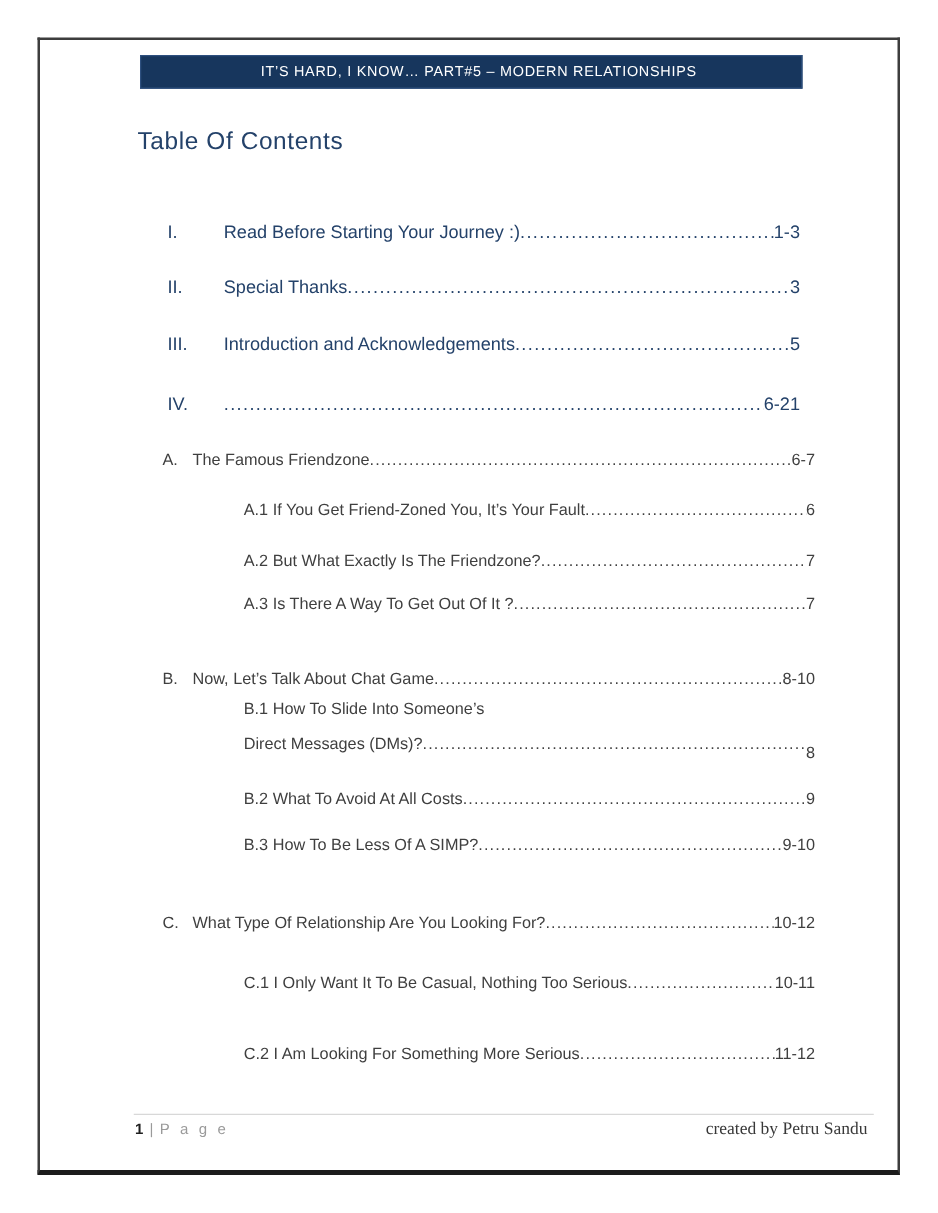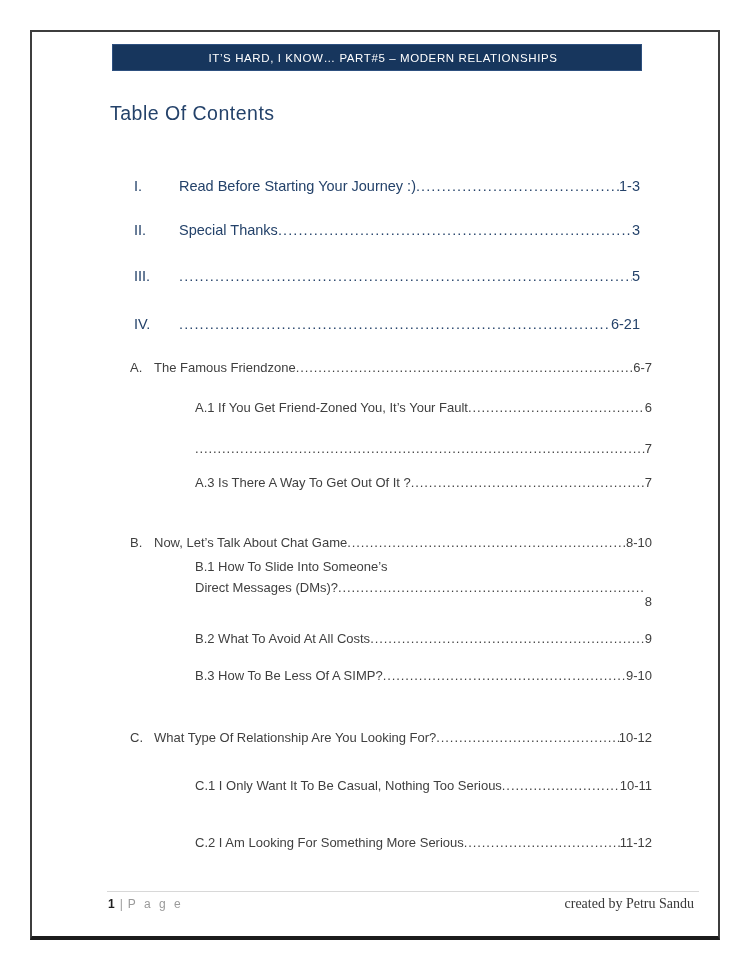--- a/index.html
+++ b/index.html
@@ -68,21 +68,21 @@
     color: var(--body-text, #3f3f3f);
   }
   .r-sec .num { width: 24px; }
   .r-sub {
     left: 163px; width: 457px;
     font-size: 13px;
     color: var(--body-text, #3f3f3f);
   }
   .r-sub .dots, .r-sec .dots { letter-spacing: 0.9px; }
   .two-line { display: block; line-height: 21px; }
-  .two-line .linewrap { display: flex; align-items: flex-start; white-space: nowrap; }
+  .two-line .linewrap { display: flex; align-items: center; white-space: nowrap; }
   .footer-line {
     position: absolute;
     left: 75px; top: 859px;
     width: 592px; height: 1px;
     background: #d8d8d8;
   }
   .footer {
     position: absolute;
     left: 76px; top: 864px;
     width: 586px;
@@ -115,20 +115,21 @@
       <span class="pg">1-3</span>
     </div>
     <div class="row r-main" style="top:176px">
       <span class="num">II.</span>
       <span class="lbl">Special Thanks</span>
       <span class="dots">................................................................................................................................................................................................</span>
       <span class="pg">3</span>
     </div>
     <div class="row r-main" style="top:222px">
       <span class="num">III.</span>
+      <span class="lbl">Introduction and Acknowledgements</span>
       <span class="dots">................................................................................................................................................................................................</span>
       <span class="pg">5</span>
     </div>
     <div class="row r-main" style="top:270px">
       <span class="num">IV.</span>
       <span class="dots">................................................................................................................................................................................................</span>
       <span class="pg">6-21</span>
     </div>
 
     <div class="row r-sec" style="top:314px">
@@ -136,20 +137,21 @@
       <span class="lbl">The Famous Friendzone</span>
       <span class="dots">................................................................................................................................................................................................</span>
       <span class="pg">6-7</span>
     </div>
     <div class="row r-sub" style="top:354px">
       <span class="lbl">A.1 If You Get Friend-Zoned You, It’s Your Fault</span>
       <span class="dots">................................................................................................................................................................................................</span>
       <span class="pg">6</span>
     </div>
     <div class="row r-sub" style="top:395px">
+      <span class="lbl">A.2 But What Exactly Is The Friendzone?</span>
       <span class="dots">................................................................................................................................................................................................</span>
       <span class="pg">7</span>
     </div>
     <div class="row r-sub" style="top:429px">
       <span class="lbl">A.3 Is There A Way To Get Out Of It ?</span>
       <span class="dots">................................................................................................................................................................................................</span>
       <span class="pg">7</span>
     </div>
 
     <div class="row r-sec" style="top:489px">

